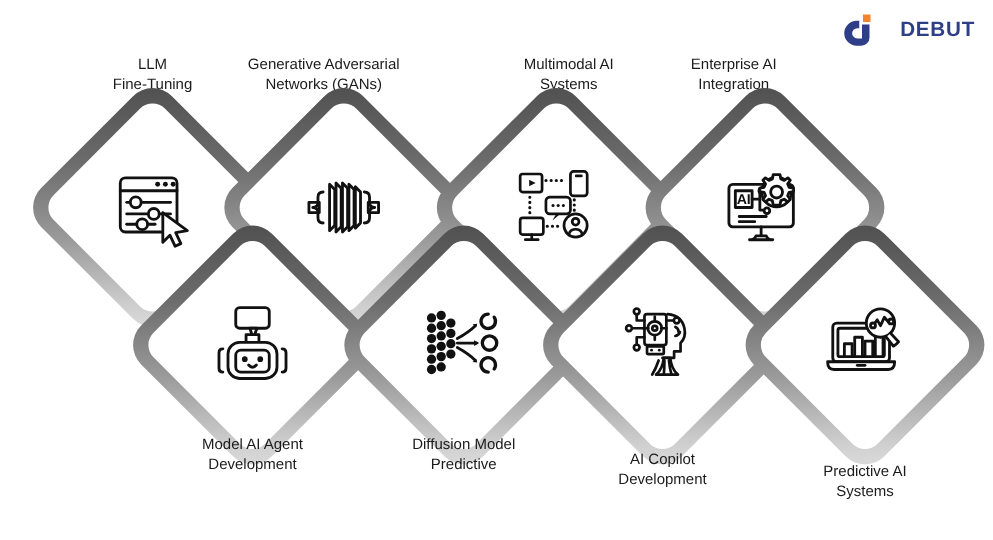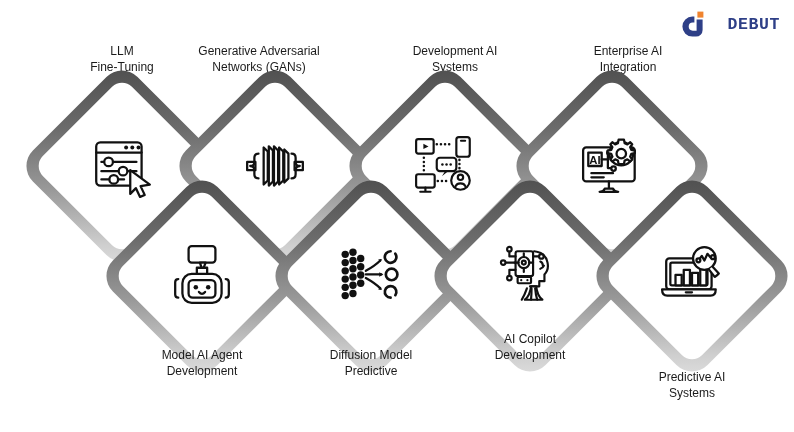--- a/index.html
+++ b/index.html
@@ -21,21 +21,20 @@
   }
 
   
   #logo {
     position: absolute;
     top: 11px;
     right: 14px;
     display: flex;
     align-items: center;
     gap: 21px;
-    font-family: Liberation Mono, monospace;
   }
   #logo-mark {
     width: 24px;
     height: 26px;
     flex: none;
     display: block;
   }
   #logo-text {
     display: flex;
     align-items: baseline;
@@ -109,23 +108,23 @@
     </svg>
     <div id="logo-text">
       <span class="logo-debut">DEBUT</span>
     </div>
   </div>
 
   <div class="label" style="left:42px; top:44px; width:160px;">LLM
 Fine-Tuning</div>
   <div class="label" style="left:162px; top:44px; width:194px;">Generative Adversarial
 Networks (GANs)</div>
-  <div class="label" style="left:376px; top:44px; width:158px;">Development AI
+  <div class="label" style="left:376px; top:44px; width:158px;">Multimodal AI
 Systems</div>
-  <div class="label" style="left:548px; top:44px; width:160px;">Enterprise AI
+  <div class="label" style="left:507px; top:44px; width:160px;">Enterprise AI
 Integration</div>
 
   <div class="node" style="left:48px; top:92px;">
     <div class="diamond">
       <div class="ring"></div>
         <div class="hole"></div>
     </div>
     <div class="icon-wrap">
       <svg viewBox="0 0 64 64" fill="none" stroke="#111" stroke-width="2.2" stroke-linecap="round" stroke-linejoin="round">
         <rect x="7" y="9" width="44" height="42" rx="4"></rect>
@@ -329,18 +328,18 @@
         <circle cx="52.3" cy="13.7" r="1.9" fill="#fff"></circle>
         <path d="M51.8 22.8 L58 29.5 q-1.8 2.2 -4 3.4 L48.5 25.8" fill="#fff"></path>
       </svg>
     </div>
   </div>
 
   <div class="label" style="left:122px; top:348px; width:160px;">Model AI Agent
 Development</div>
   <div class="label" style="left:291px; top:348px; width:160px;">Diffusion Model
 Predictive</div>
-  <div class="label" style="left:450px; top:332px; width:160px;">AI Copilot
+  <div class="label" style="left:450px; top:360px; width:160px;">AI Copilot
 Development</div>
   <div class="label" style="left:612px; top:348px; width:160px;margin-top:22px;">Predictive AI
 Systems</div>
 
 </div>
 
 </body></html>

